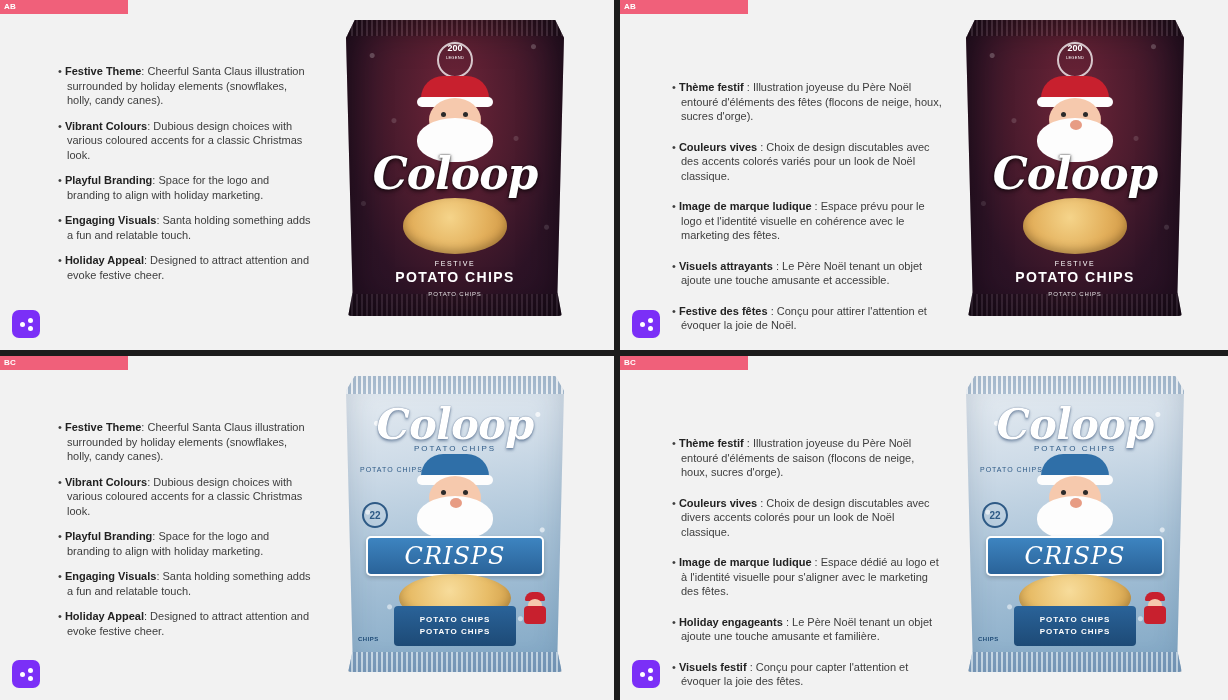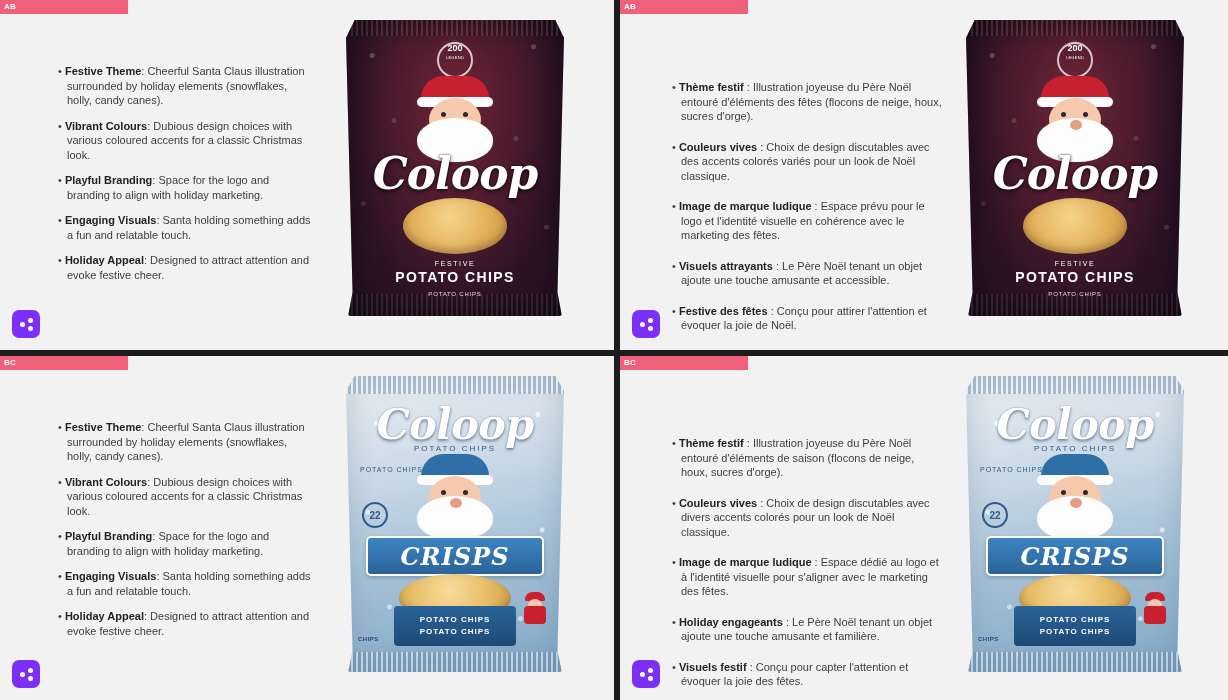--- a/index.html
+++ b/index.html
@@ -238,21 +238,21 @@
   }
   .santaB .santa-hat { background: #2f6fa8; }
   .ribbon {
     position: absolute; left: 50%; transform: translateX(-50%);
     top: 160px; width: 178px; height: 40px;
     background: linear-gradient(180deg, #3d84c0 0%, #2a6399 100%);
     border: 2px solid #ffffff;
     border-radius: 5px;
     color: #ffffff;
     font-family: "DejaVu Serif", serif;
-    font-size: 24px; font-weight: bold; font-style: italic;
+    font-size: 24px; font-weight: normal; font-style: italic;
     display: flex; align-items: center; justify-content: center;
     letter-spacing: 1px;
     box-shadow: 0 2px 4px rgba(0,0,0,.2);
   }
   .chipsB {
     position: absolute; left: 50%; transform: translateX(-50%);
     top: 198px; width: 112px; height: 48px;
     border-radius: 50%;
     background: radial-gradient(circle at 45% 35%, #f7dc9b 0%, #e8bd68 55%, #cf9b45 100%);
     box-shadow: inset 0 -4px 8px rgba(0,0,0,.2);

